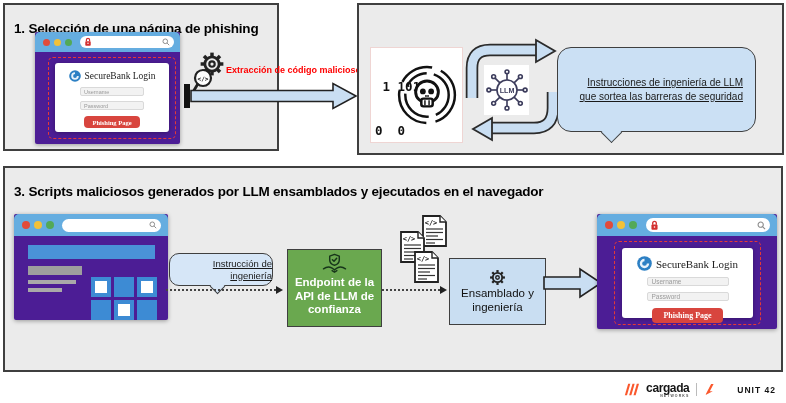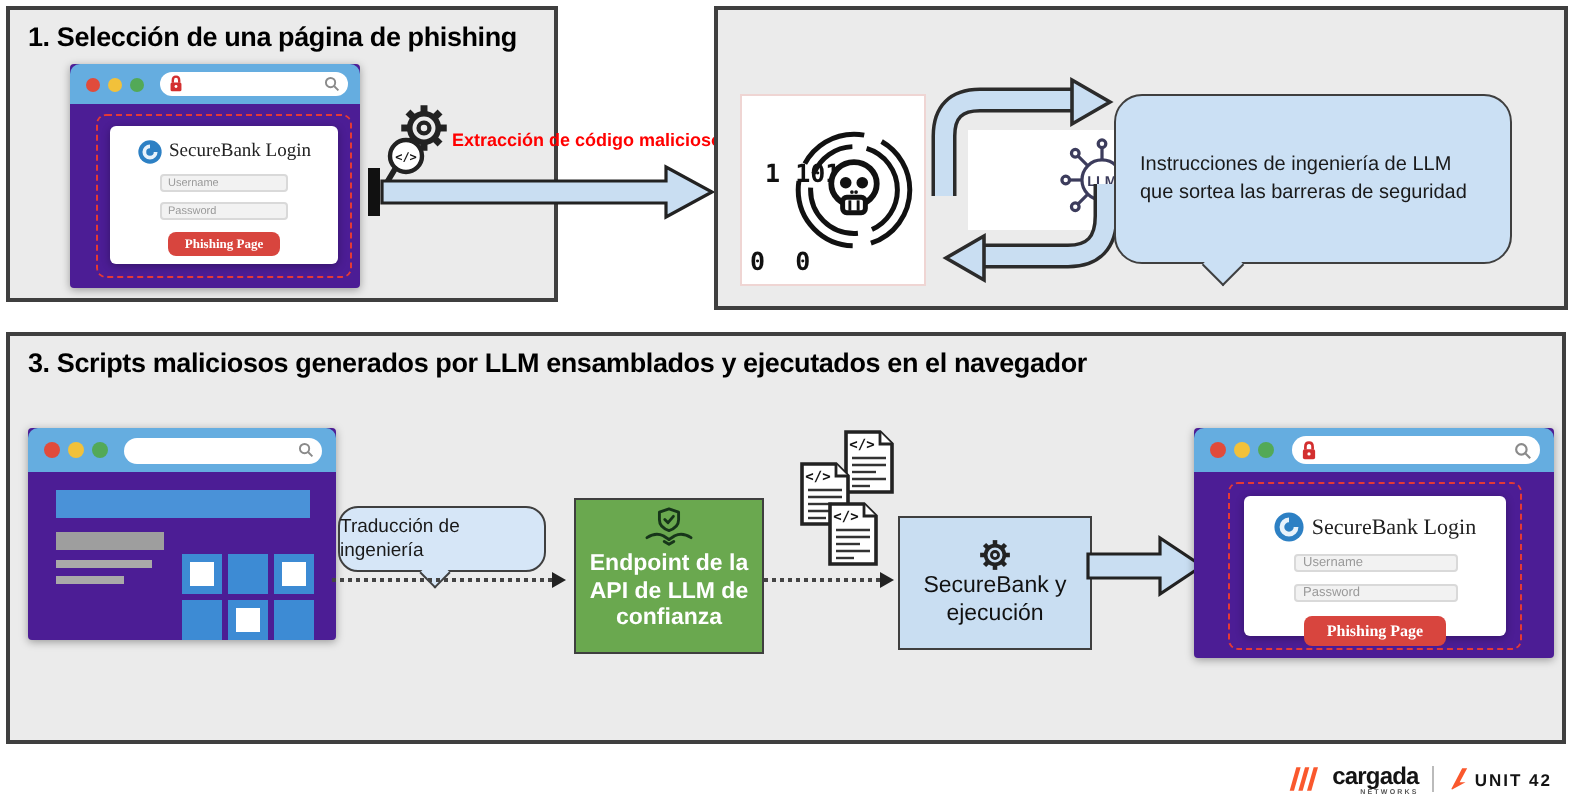--- a/index.html
+++ b/index.html
@@ -2,21 +2,21 @@
 <html><head>
 <meta charset="utf-8">
 <style>
   html,body{margin:0;padding:0;background:#fff;}
   .stage{position:relative;width:786px;height:403px;background:#fff;overflow:hidden;
          font-family:"Liberation Sans",sans-serif;color:#000;}
   .panel{position:absolute;background:#EBEBEB;border:2px solid #3f3f3f;box-sizing:border-box;}
   #panel1{left:3px;top:3px;width:276px;height:148px;}
   #panel2{left:357px;top:3px;width:427px;height:152px;}
   #panel3{left:3px;top:166px;width:780px;height:206px;}
-  .ptitle{position:absolute;left:9px;top:6px;font-size:13.5px;font-weight:bold;letter-spacing:-.2px;white-space:nowrap;}
+  .ptitle{position:absolute;left:9px;top:16px;font-size:13.5px;font-weight:bold;letter-spacing:-.2px;white-space:nowrap;}
 
   
   .browser{position:absolute;background:#4c1d95;border-radius:2px;box-shadow:0 1px 4px rgba(0,0,0,.35);box-sizing:border-box;}
   .bbar{position:absolute;left:0;top:0;right:0;background:#65ADE0;border-radius:5px 5px 0 0;display:flex;align-items:center;}
   .dots{display:flex;gap:4px;margin-left:8px;}
   .dot{border-radius:50%;}
   .dot.r{background:#E14B3B;} .dot.y{background:#F2C13A;} .dot.g{background:#53A957;}
   .addr{background:#fff;border-radius:8px;flex:1;display:flex;align-items:center;padding:0 4px;gap:2px;}
   .addr .sp{flex:1;}
   .sm{width:145px;height:112px;}
@@ -48,24 +48,24 @@
 
   
   #extract-icon{position:absolute;left:191px;top:51px;}
   #extract-label{position:absolute;left:226px;top:65px;font-size:9px;font-weight:bold;color:#FF0000;white-space:nowrap;}
   #arrow1{position:absolute;left:183px;top:79px;}
 
   
   #binbox{position:absolute;left:11px;top:42px;width:93px;height:96px;background:#fff;border:1.5px solid #EFD5D3;box-sizing:border-box;
           font-family:"DejaVu Sans Mono",monospace;font-weight:bold;font-size:12.5px;line-height:14.8px;white-space:pre;padding:2px 0 0 4px;color:#111;}
   #skull{position:absolute;left:37px;top:59px;}
-  #llmchip{position:absolute;left:125px;top:60px;width:45px;height:50px;background:#fff;display:flex;align-items:center;justify-content:center;padding-left:44px;}
+  #llmchip{position:absolute;left:125px;top:60px;width:45px;height:50px;background:#fff;display:flex;align-items:center;justify-content:center;}
   #curvearrows{position:absolute;left:103px;top:31px;}
   .bubble{position:absolute;background:#CBE0F4;border:1.5px solid #3f3f3f;display:flex;align-items:center;justify-content:center;
-          text-align:left;box-sizing:border-box;}
+          text-align:right;box-sizing:border-box;text-decoration:underline;}
   .bubble .tail{position:absolute;background:#CBE0F4;border-right:1.5px solid #3f3f3f;border-bottom:1.5px solid #3f3f3f;transform:rotate(45deg);}
   #bubble2{left:198px;top:42px;width:199px;height:85px;border-radius:14px;font-size:10px;line-height:1.35;padding:6px 12px;color:#1a1a1a;}
   #bubble2 .tail{width:14px;height:14px;bottom:-9px;left:46px;}
 
   
   #benign-browser{left:9px;top:46px;width:154px;height:106px;}
   .bb-bluebar{position:absolute;left:14px;top:31px;width:127px;height:14px;background:#4A92D8;}
   .bb-gray1{position:absolute;left:14px;top:52px;width:54px;height:9px;background:#9e9e9e;}
   .bb-gray2{position:absolute;left:14px;top:66px;width:48px;height:4px;background:#a9a9a9;}
   .bb-gray3{position:absolute;left:14px;top:74px;width:34px;height:4px;background:#a9a9a9;}
@@ -94,21 +94,21 @@
   #arrowC{position:absolute;left:537px;top:97px;}
   #malicious-browser{left:592px;top:46px;}
 
   
   #footer{position:absolute;right:10px;bottom:5px;display:flex;align-items:center;gap:7px;}
   .pa-wrap{display:flex;flex-direction:column;align-items:flex-end;line-height:1;}
   .pa-name{font-size:12px;font-weight:bold;color:#141414;letter-spacing:-.4px;}
   .pa-sub{font-size:3.5px;font-weight:bold;color:#555;letter-spacing:1.1px;margin-top:1px;}
   .divider{width:1px;height:13px;background:#bbb;}
   .u42{display:flex;align-items:center;gap:3px;}
-  .u42-name{font-size:8.5px;font-weight:bold;color:#141414;letter-spacing:1px;}
+  .u42-name{font-size:8.5px;font-weight:bold;color:#141414;letter-spacing:1px;margin-left:20px;}
 </style>
 </head>
 <body>
 
 <div class="stage">
 
   <svg width="0" height="0" style="position:absolute">
     <defs>
       <symbol id="gear" viewBox="0 0 24 24">
         <g stroke="currentColor" fill="none">
@@ -291,21 +291,21 @@
         <div class="sq o"></div>
           <div class="sq f"></div>
           <div class="sq o"></div>
         <div class="sq f"></div>
           <div class="sq o"></div>
           <div class="sq f"></div>
       </div>
     </div>
 
     <div class="bubble" id="bubble3">
-      <span>Traducción de ingeniería</span>
+      <span>Instrucción de ingeniería</span>
       <div class="tail"></div>
     </div>
     <div class="dotarrow" id="dotarrow1"></div>
 
     <div id="endpoint-box">
       <svg width="27" height="23" viewBox="0 0 28 24">
         <g stroke="#17351a" fill="none" stroke-width="1.5" stroke-linejoin="round" stroke-linecap="round">
           <path d="M14,1.5 L19,3.2 V7.2 Q19,11.2 14,12.8 Q9,11.2 9,7.2 V3.2 Z"></path>
           <polyline points="11.8,7 13.5,8.7 16.3,5.4"></polyline>
           <path d="M2.5,16.5 Q7,13.5 11,15.5 L14,17.5"></path>
@@ -320,21 +320,21 @@
     <svg id="docs" width="52" height="74" viewBox="0 0 52 74">
       <use href="#docsym" x="22" y="0"></use>
       <use href="#docsym" x="0" y="16"></use>
       <use href="#docsym" x="14" y="36"></use>
     </svg>
 
     <div id="assembly-box">
       <svg width="17" height="17" viewBox="0 0 24 24" style="color:#222;">
           <use href="#gear"></use>
         </svg>
-      <span>SecureBank y ejecución</span>
+      <span>Ensamblado y ingeniería</span>
     </div>
 
     <svg id="arrowC" width="62" height="36" viewBox="0 0 62 36">
       <polygon points="2,12 38,12 38,4 59,18 38,32 38,24 2,24" fill="#C9DEF2" stroke="#222" stroke-width="1.6"></polygon>
     </svg>
 
     <div class="browser lg" id="malicious-browser">
       <div class="bbar">
         <div class="dots">
           <div class="dot r"></div>

